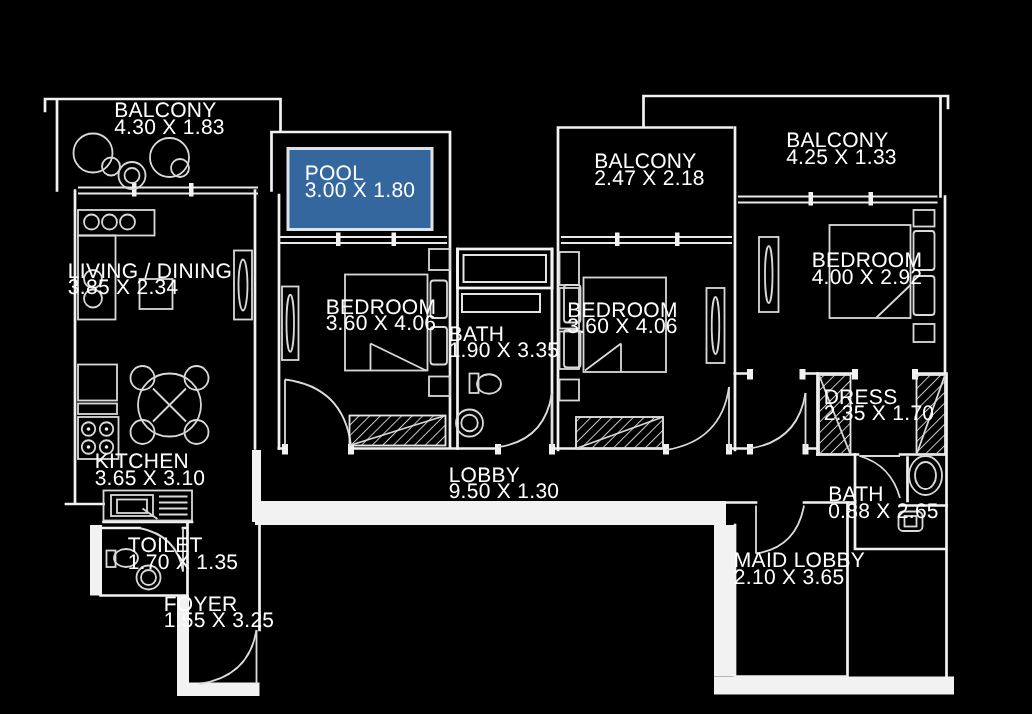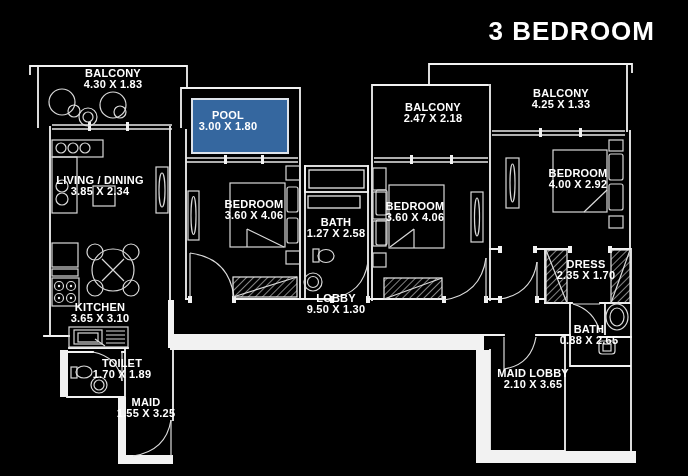--- a/index.html
+++ b/index.html
@@ -1,20 +1,20 @@
 <!DOCTYPE html>
 <html><head>
 <meta charset="utf-8">
 <style>
   html,body{margin:0;padding:0;background:#000;}
   #stage{position:relative;width:688px;height:476px;background:#000;overflow:hidden;
          font-family:"Liberation Sans",sans-serif;}
   #plan-svg{position:absolute;left:0;top:0;}
-  .lbl{position:absolute;transform:translateX(-50%);text-align:center;color:#fff;
-       font-size:11px;font-weight:bold;line-height:11px;letter-spacing:.2px;white-space:nowrap;}
+  .lbl{position:absolute;transform:translateX(-50%);color:#fff;
+       font-size:14px;font-weight:normal;line-height:11px;letter-spacing:.2px;white-space:nowrap;}
   .lbl span{display:block;}
   #title{position:absolute;top:16px;right:33px;color:#fff;font-size:26px;font-weight:800;
          letter-spacing:1px;font-family:"Liberation Sans",sans-serif;}
   .w{stroke:#f2f2f2;stroke-width:1.8;fill:none;stroke-linecap:square;}
   .sill{stroke:#e9e9e9;stroke-width:1.3;fill:none;}
   .d{stroke:#dcdcdc;stroke-width:1.2;fill:none;}
   .f{stroke:#d9d9d9;stroke-width:1.2;fill:none;}
   .tk{fill:#f2f2f2;stroke:none;}
   .hr{fill:url(#hatch);stroke:#e8e8e8;stroke-width:1.2;}
 </style>
@@ -215,35 +215,35 @@
         <rect class="f" x="603" y="344" width="8" height="7"></rect>
       </g>
     </g>
   </svg>
 
   <div>
     <div class="lbl" style="left:113px;top:68px">
         <span>BALCONY</span>
         <span>4.30 X 1.83</span>
       </div>
-    <div class="lbl" style="left:228px;top:110px">
+    <div class="lbl" style="left:240px;top:110px">
         <span>POOL</span>
         <span>3.00 X 1.80</span>
       </div>
     <div class="lbl" style="left:100px;top:175px">
         <span>LIVING / DINING</span>
         <span>3.85 X 2.34</span>
       </div>
     <div class="lbl" style="left:254px;top:199px">
         <span>BEDROOM</span>
         <span>3.60 X 4.06</span>
       </div>
     <div class="lbl" style="left:336px;top:217px">
         <span>BATH</span>
-        <span>1.27 X 2.58</span>
+        <span>1.90 X 3.35</span>
       </div>
     <div class="lbl" style="left:433px;top:102px">
         <span>BALCONY</span>
         <span>2.47 X 2.18</span>
       </div>
     <div class="lbl" style="left:561px;top:88px">
         <span>BALCONY</span>
         <span>4.25 X 1.33</span>
       </div>
     <div class="lbl" style="left:415px;top:201px">
@@ -253,38 +253,37 @@
     <div class="lbl" style="left:578px;top:168px">
         <span>BEDROOM</span>
         <span>4.00 X 2.92</span>
       </div>
     <div class="lbl" style="left:100px;top:302px">
         <span>KITCHEN</span>
         <span>3.65 X 3.10</span>
       </div>
     <div class="lbl" style="left:122px;top:358px">
         <span>TOILET</span>
-        <span>1.70 X 1.89</span>
+        <span>1.70 X 1.35</span>
       </div>
     <div class="lbl" style="left:146px;top:397px">
-        <span>MAID</span>
+        <span>FOYER</span>
         <span>1.55 X 3.25</span>
       </div>
-    <div class="lbl" style="left:336px;top:293px">
+    <div class="lbl" style="left:336px;top:311px">
         <span>LOBBY</span>
         <span>9.50 X 1.30</span>
       </div>
     <div class="lbl" style="left:533px;top:368px">
         <span>MAID LOBBY</span>
         <span>2.10 X 3.65</span>
       </div>
     <div class="lbl" style="left:586px;top:259px">
         <span>DRESS</span>
         <span>2.35 X 1.70</span>
       </div>
     <div class="lbl" style="left:589px;top:324px">
         <span>BATH</span>
         <span>0.88 X 2.65</span>
       </div>
   </div>
 
-  <div id="title">3 BEDROOM</div>
 </div>
 
 </body></html>

